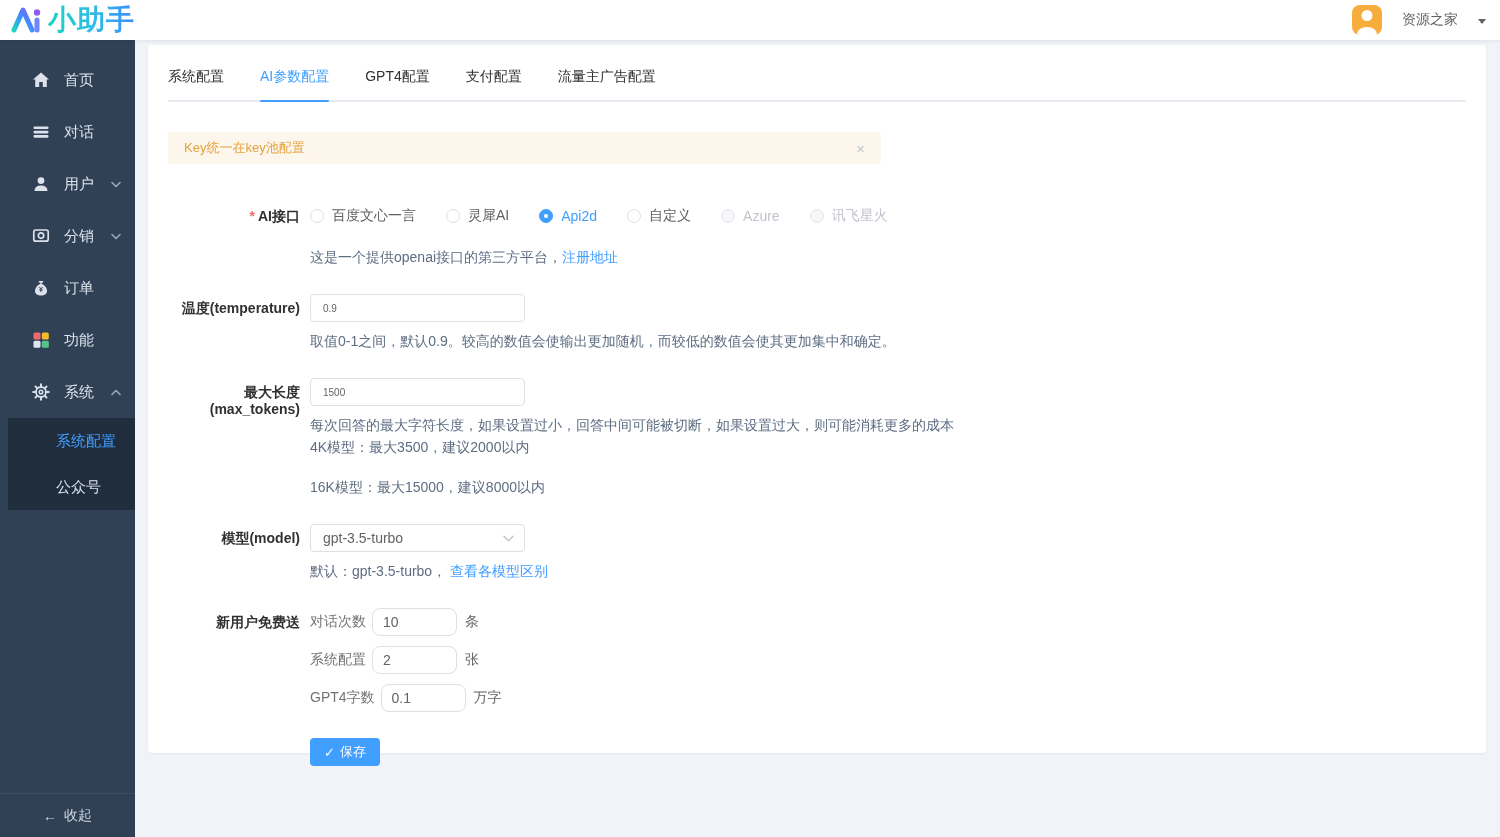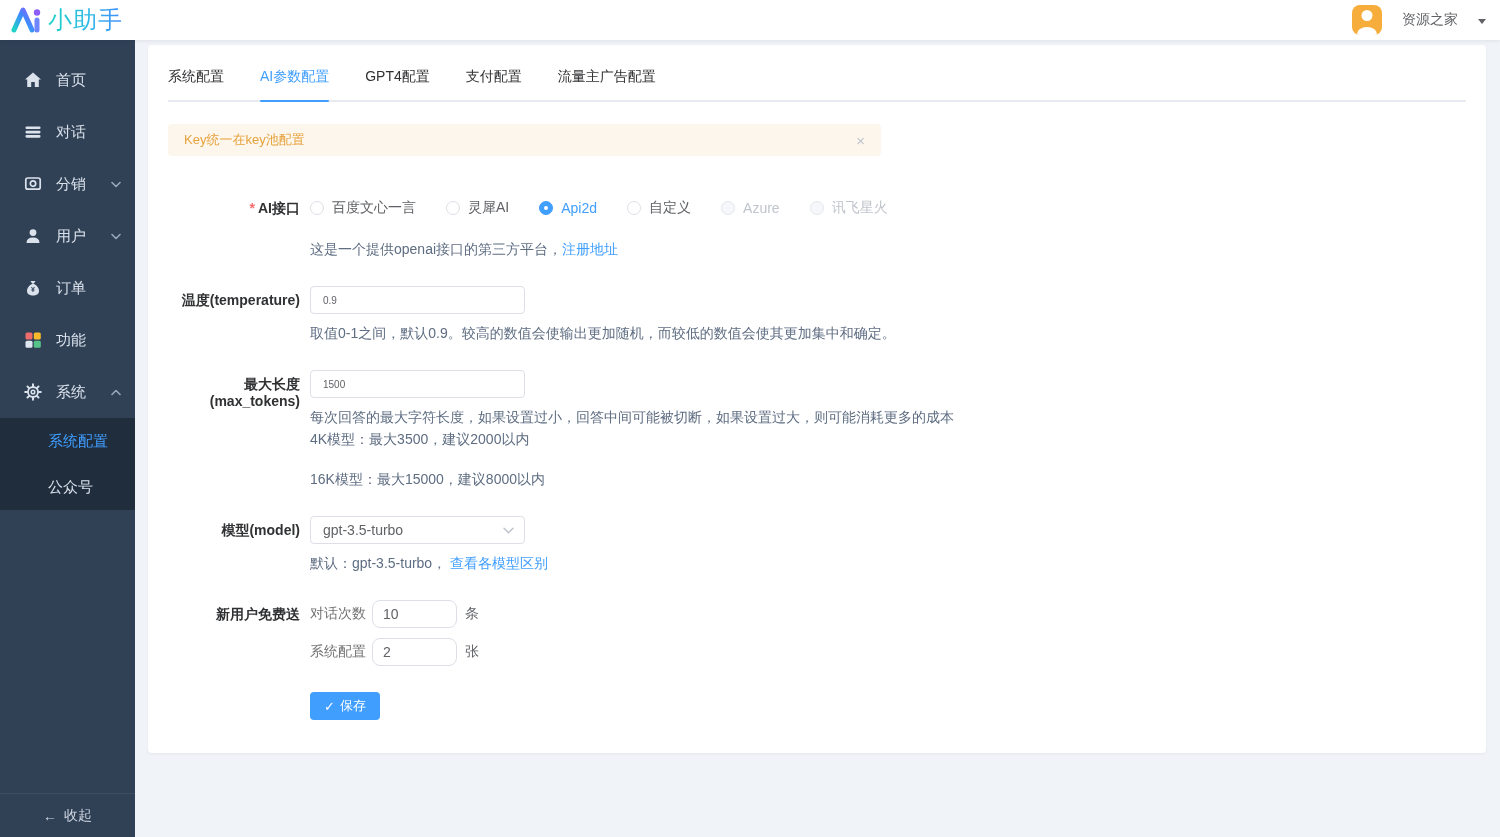--- a/index.html
+++ b/index.html
@@ -12,21 +12,21 @@
   
   .header {
     position:absolute; top:0; left:0; width:1500px; height:40px;
     background:#fff; z-index:20; display:flex; align-items:center;
     justify-content:space-between; box-shadow:0 1px 4px rgba(0,21,41,.08);
     padding:0 14px 0 10px;
   }
   .logo { display:flex; align-items:center; gap:6px; }
   .logo-mark { width:32px; height:30px; display:block; }
   .logo-text {
-    font-size:24px; font-weight:400; letter-spacing:1px;
+    font-size:28px; font-weight:700; letter-spacing:1px;
     background:linear-gradient(90deg,#1ed3c4 0%,#2fb9e8 55%,#3f8cff 100%);
     -webkit-background-clip:text; background-clip:text;
     -webkit-text-fill-color:transparent; color:#1ec0cf;
   }
   .user-area { display:flex; align-items:center; gap:20px; cursor:pointer; }
   .avatar {
     width:30px; height:30px; border-radius:8px; background:#f6ad3c;
     position:relative; overflow:hidden;
   }
   .avatar::before { 
@@ -41,21 +41,21 @@
   .caret-down {
     width:0; height:0; border-left:4px solid transparent; border-right:4px solid transparent;
     border-top:5px solid #606266; margin-top:2px;
   }
 
   
   .sidebar {
     position:absolute; top:40px; left:0; bottom:0; width:135px;
     background:#304156; z-index:10;
   }
-  .nav { padding-top:14px; }
+  .nav { padding-top:14px;padding-left:8px; }
   .side-item {
     height:52px; display:flex; align-items:center; padding-left:24px;
     color:#dbe2ec; font-size:15px; cursor:pointer;
   }
   .side-item .sicon { width:18px; height:18px; margin-right:14px; display:flex; align-items:center; justify-content:center; flex:none; }
   .side-item .chev { margin-left:auto; margin-right:14px; display:flex; }
   .submenu { background:#1f2d3d; }
   .sub-item {
     height:46px; display:flex; align-items:center; padding-left:48px;
     color:#dbe2ec; font-size:15px; cursor:pointer;
@@ -83,21 +83,21 @@
     cursor:pointer; position:relative;
   }
   .tab.active { color:#409eff; }
   .tab.active::after {
     content:""; position:absolute; left:0; right:0; bottom:-2px; height:2px;
     background:#409eff; border-radius:1px;
   }
 
   
   .alert {
-    margin-top:22px; width:713px; height:29px; background:#fdf6ec;
+    margin-top:30px; width:713px; height:29px; background:#fdf6ec;
     border-radius:4px; display:flex; align-items:center; padding:16px 16px;
     font-size:13px; color:#e6a23c;
   }
   .alert-close { margin-left:auto; color:#c0c4cc; font-size:15px; cursor:pointer; line-height:1; }
 
   
   .form { margin-top:38px; }
   .form-item { display:flex; margin-bottom:26px; }
   .fi-label {
     width:132px; flex:none; text-align:right; font-size:14px; font-weight:700;
@@ -199,40 +199,40 @@
           <rect x="1.5" y="7.8" width="15" height="2.6" rx="1.1" fill="#dbe2ec"></rect>
           <rect x="1.5" y="12.1" width="15" height="2.6" rx="1.1" fill="#dbe2ec"></rect>
         </svg>
       </span>
       <span>对话</span>
     </div>
 
     <div class="side-item">
       <span class="sicon">
         <svg width="18" height="18" viewBox="0 0 18 18">
-          <rect x="1.8" y="3" width="14.4" height="11.2" rx="2" fill="none" stroke="#dbe2ec" stroke-width="1.7"></rect>
-          <circle cx="9" cy="8.6" r="2.7" fill="none" stroke="#dbe2ec" stroke-width="1.7"></circle>
-        </svg>
-      </span>
-      <span>分销</span>
+          <circle cx="9" cy="5.6" r="3.4" fill="#dbe2ec"></circle>
+          <path d="M2.5 16 Q2.5 10.5 9 10.5 Q15.5 10.5 15.5 16 Z" fill="#dbe2ec"></path>
+        </svg>
+      </span>
+      <span>用户</span>
       <span class="chev">
         <svg width="10" height="7" viewBox="0 0 10 7">
             <polyline points="1,1.5 5,5.5 9,1.5" fill="none" stroke="#9aa7b9" stroke-width="1.6" stroke-linecap="round" stroke-linejoin="round"></polyline>
           </svg>
       </span>
     </div>
 
     <div class="side-item">
       <span class="sicon">
         <svg width="18" height="18" viewBox="0 0 18 18">
-          <circle cx="9" cy="5.6" r="3.4" fill="#dbe2ec"></circle>
-          <path d="M2.5 16 Q2.5 10.5 9 10.5 Q15.5 10.5 15.5 16 Z" fill="#dbe2ec"></path>
-        </svg>
-      </span>
-      <span>用户</span>
+          <rect x="1.8" y="3" width="14.4" height="11.2" rx="2" fill="none" stroke="#dbe2ec" stroke-width="1.7"></rect>
+          <circle cx="9" cy="8.6" r="2.7" fill="none" stroke="#dbe2ec" stroke-width="1.7"></circle>
+        </svg>
+      </span>
+      <span>分销</span>
       <span class="chev">
         <svg width="10" height="7" viewBox="0 0 10 7">
             <polyline points="1,1.5 5,5.5 9,1.5" fill="none" stroke="#9aa7b9" stroke-width="1.6" stroke-linecap="round" stroke-linejoin="round"></polyline>
           </svg>
       </span>
     </div>
 
     <div class="side-item">
       <span class="sicon">
         <svg width="18" height="18" viewBox="0 0 18 18">
@@ -392,20 +392,25 @@
             <div class="mini-row">
               <span class="mini-label">对话次数</span>
               <input class="mini-input" value="10" style="">
               <span class="mini-unit">条</span>
             </div>
             <div class="mini-row">
               <span class="mini-label">系统配置</span>
               <input class="mini-input" value="2" style="">
               <span class="mini-unit">张</span>
             </div>
+            <div class="mini-row">
+              <span class="mini-label">GPT4字数</span>
+              <input class="mini-input" value="0.1" style="">
+              <span class="mini-unit">万字</span>
+            </div>
           </div>
         </div>
 
         <div class="form-item">
           <div class="fi-label"></div>
           <div class="fi-content">
             <button class="save-btn">
               <span>✓</span>
               <span>保存</span>
             </button>

